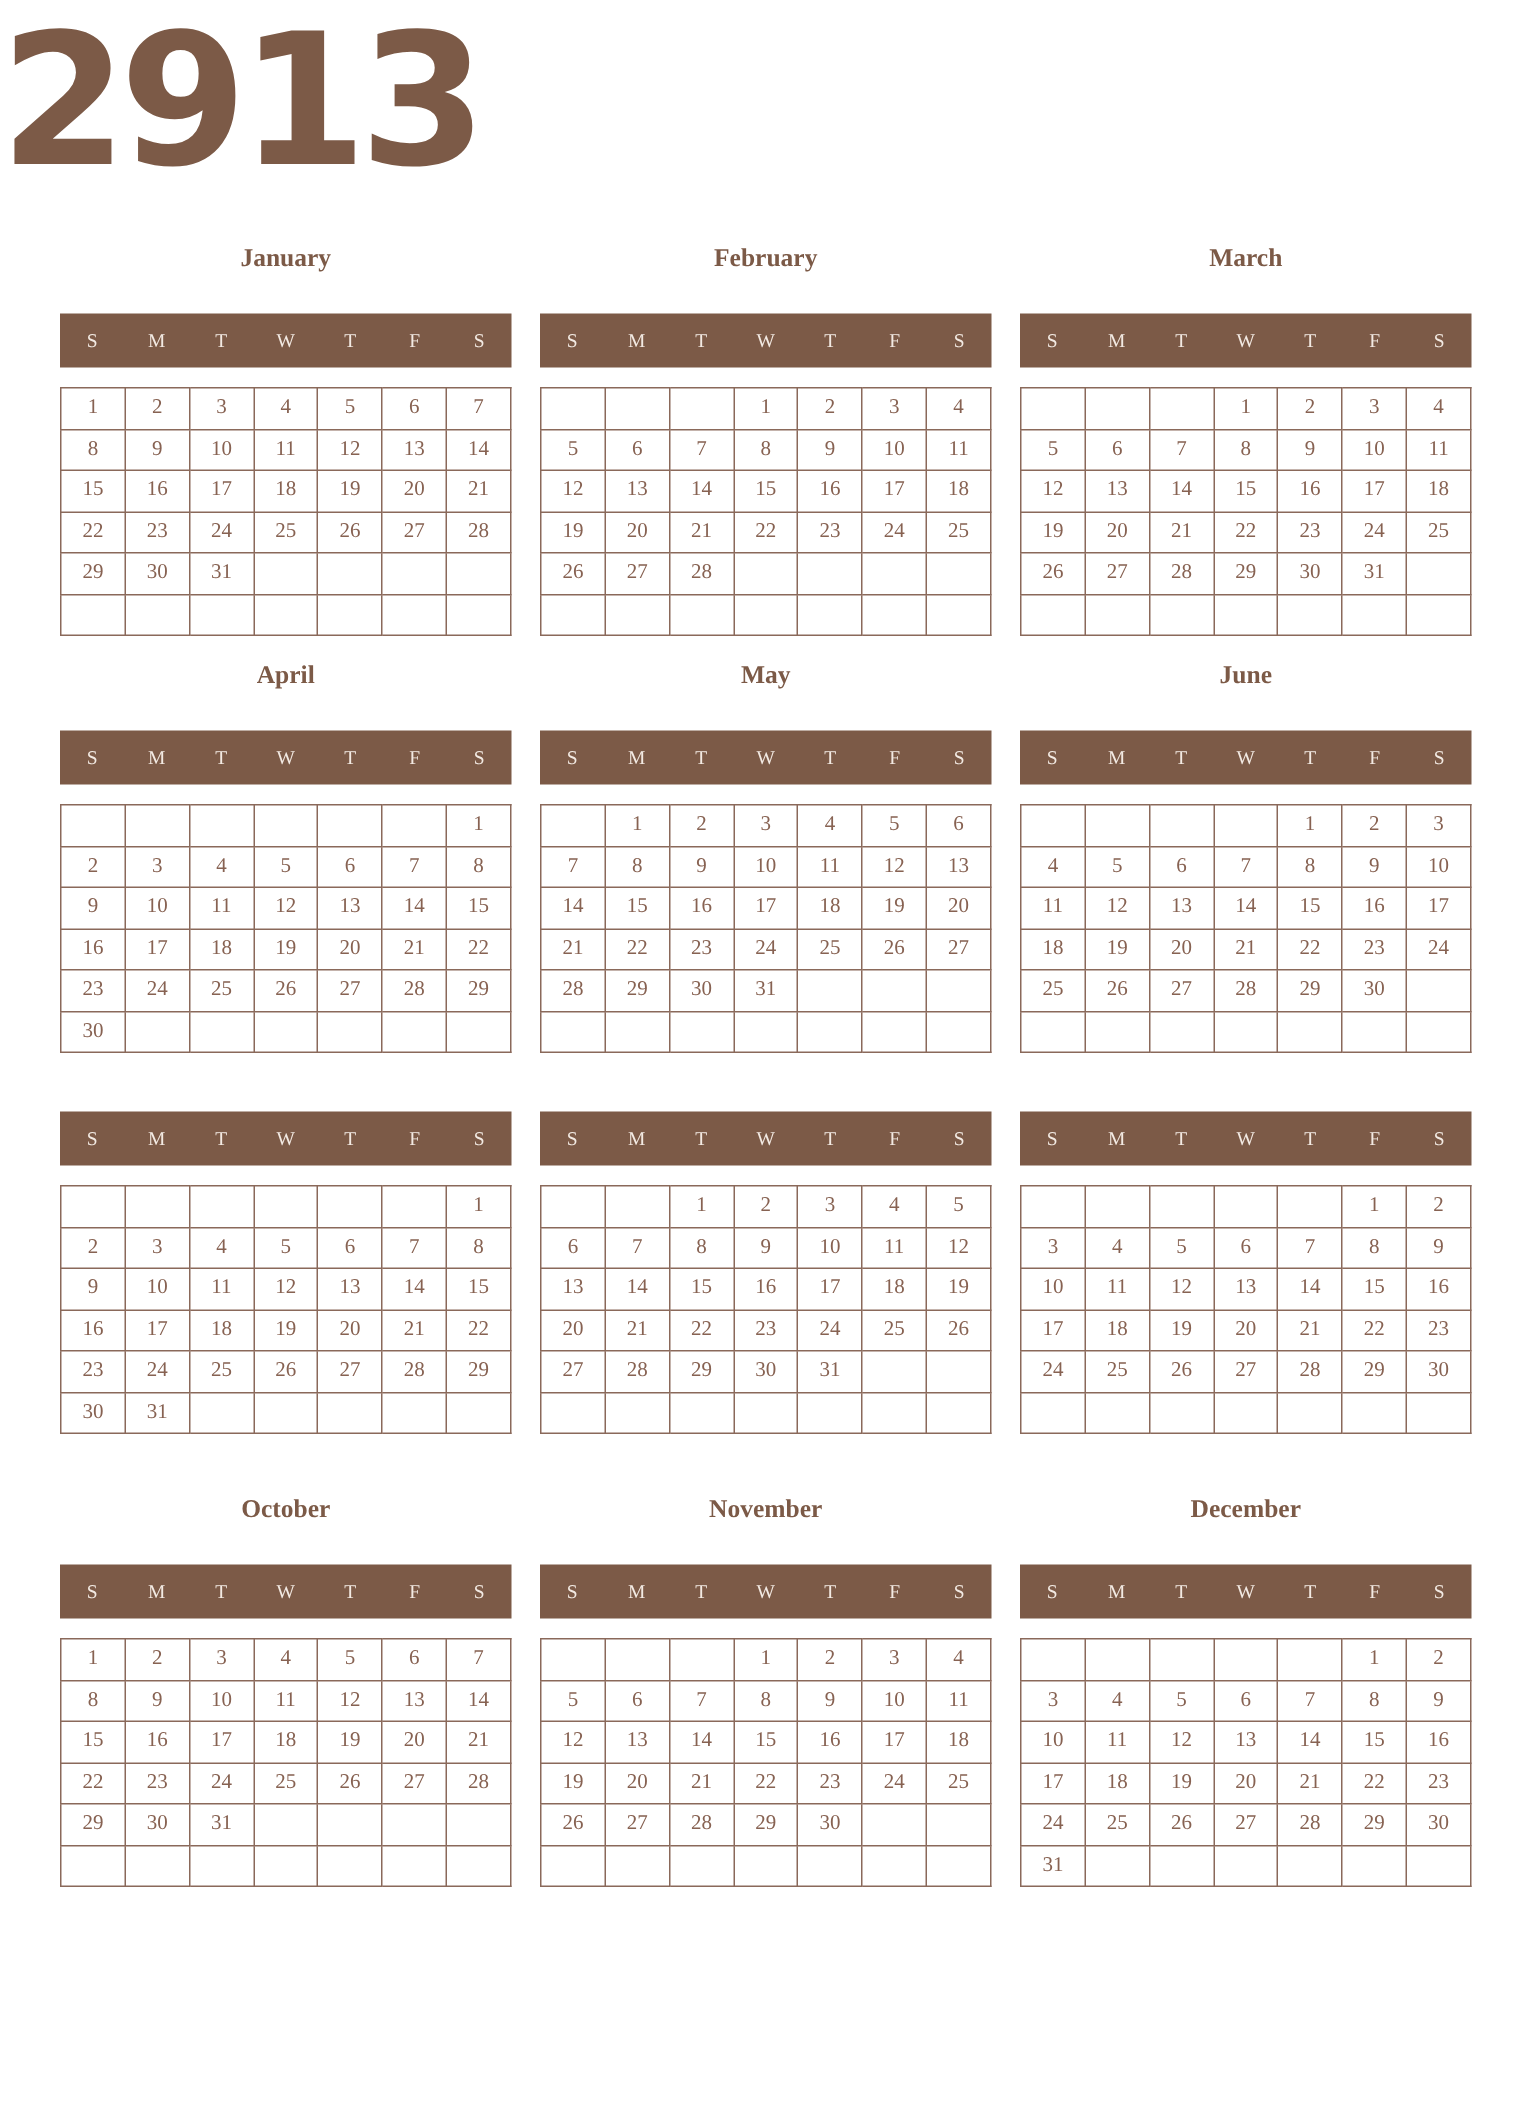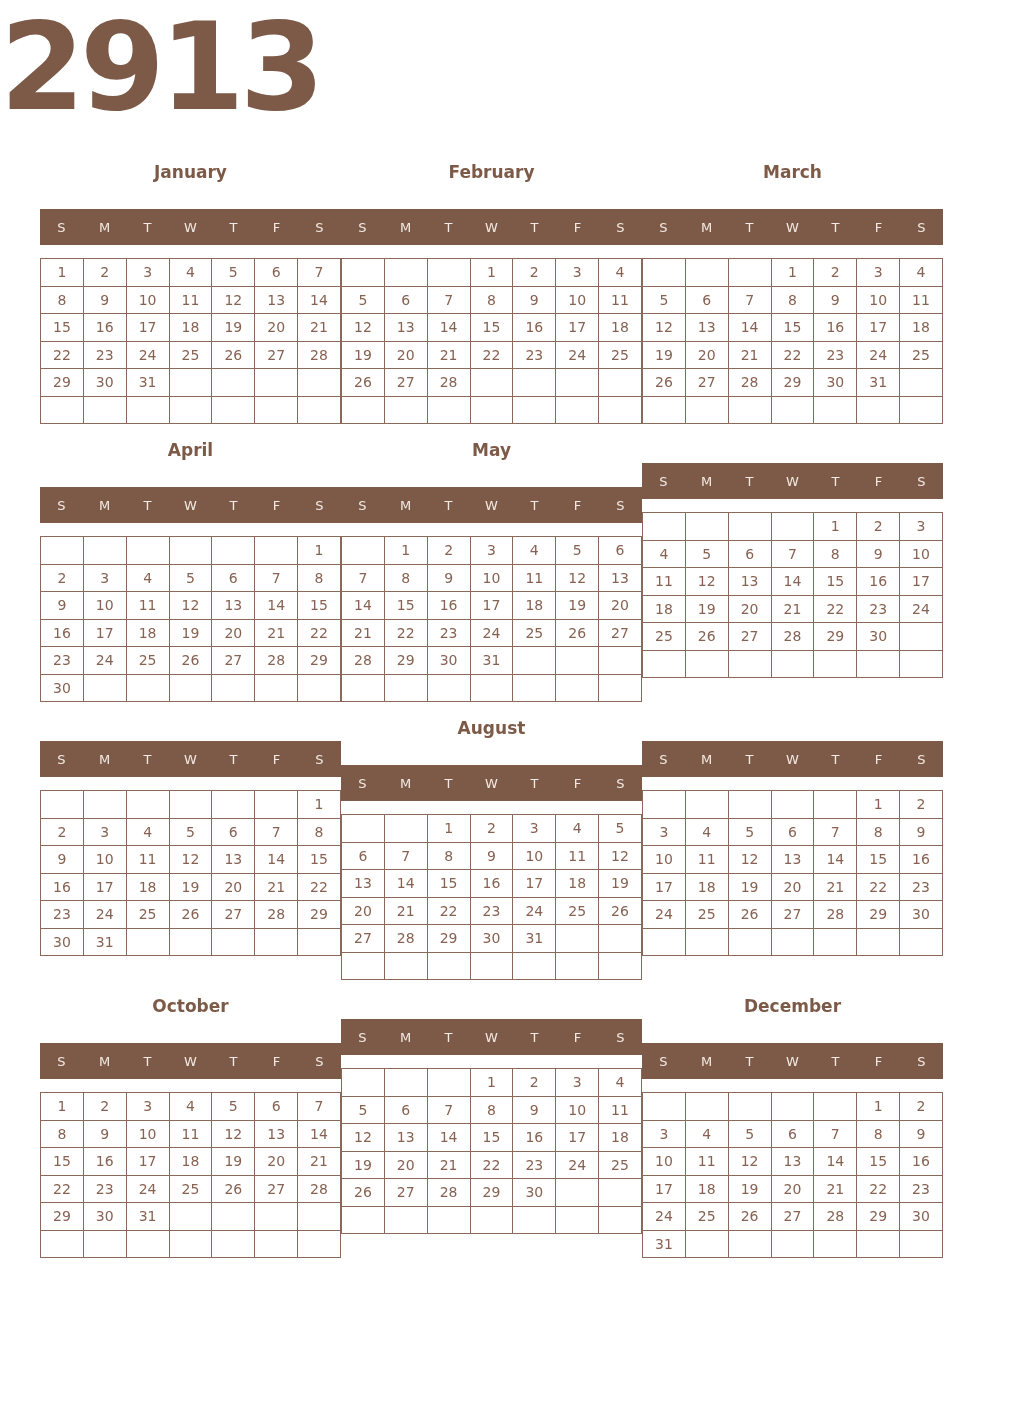--- a/index.html
+++ b/index.html
@@ -17,22 +17,24 @@
     margin: 6px 0 0 0;
     font-size: 122px;
     line-height: 1.0;
     font-weight: bold;
     letter-spacing: -5px;
     color: #7c5a47;
   }
   .months {
     display: grid;
     grid-template-columns: repeat(3, 301px);
+    column-gap: 19px;
     grid-auto-rows: 278px;
     margin: 32px 0 0 40px;
+    font-family: Liberation Serif, serif;
   }
   .month { width: 301px; }
   .month-name {
     margin: 0;
     height: 24px;
     line-height: 24px;
     text-align: center;
     font-size: 17px;
     font-weight: bold;
     color: #7c5a47;
@@ -421,20 +423,21 @@
               <td></td>
               <td></td>
               <td></td>
               <td></td>
         </tr>
       </tbody>
     </table>
   </section>
 
   <section class="month">
+    <h2 class="month-name">June</h2>
     <div class="dow">
       <span>S</span>
       <span>M</span>
       <span>T</span>
       <span>W</span>
       <span>T</span>
       <span>F</span>
       <span>S</span>
     </div>
     <table class="grid">
@@ -561,21 +564,20 @@
               <td></td>
               <td></td>
               <td></td>
               <td></td>
         </tr>
       </tbody>
     </table>
   </section>
 
   <section class="month">
-    <h2 class="month-name">August</h2>
     <div class="dow">
       <span>S</span>
       <span>M</span>
       <span>T</span>
       <span>W</span>
       <span>T</span>
       <span>F</span>
       <span>S</span>
     </div>
     <table class="grid">
@@ -773,20 +775,21 @@
               <td></td>
               <td></td>
               <td></td>
               <td></td>
         </tr>
       </tbody>
     </table>
   </section>
 
   <section class="month">
+    <h2 class="month-name">November</h2>
     <div class="dow">
       <span>S</span>
       <span>M</span>
       <span>T</span>
       <span>W</span>
       <span>T</span>
       <span>F</span>
       <span>S</span>
     </div>
     <table class="grid">

